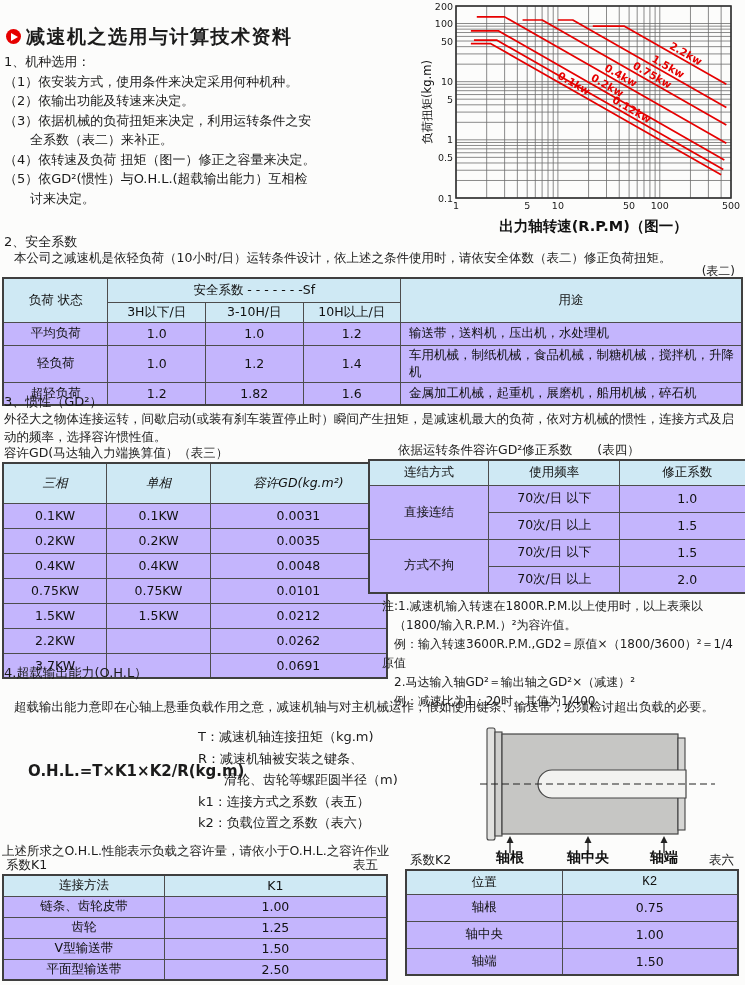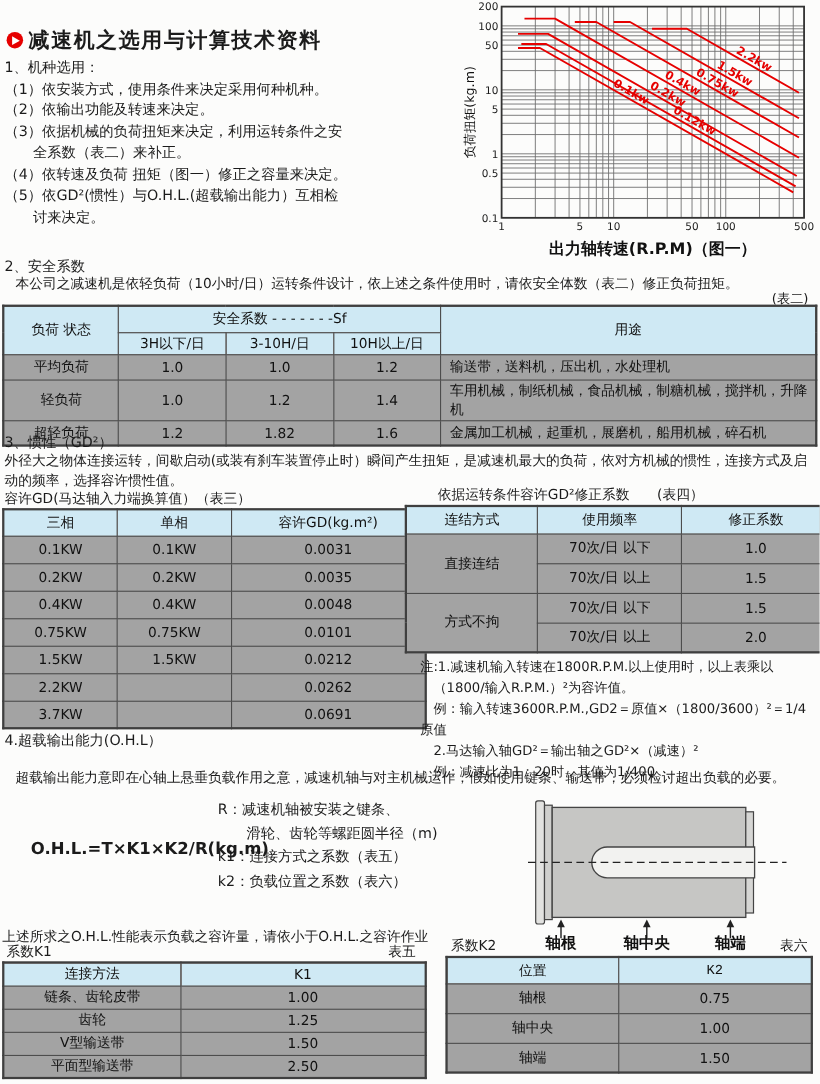--- a/index.html
+++ b/index.html
@@ -16,36 +16,36 @@
   .play-icon::after{content:"";position:absolute;left:5px;top:3.5px;border-left:7px solid #fff;border-top:4px solid transparent;border-bottom:4px solid transparent;}
   
   #sec1{left:4px;top:52px;width:420px;font-size:13px;line-height:19.5px;}
   
   #chart{left:420px;top:0px;width:325px;height:238px;}
   
   #sec2h{left:4px;top:233px;font-size:13px;}
   #sec2intro{left:14px;top:250px;width:726px;font-size:12.5px;}
   #t2label{left:655px;top:263px;width:80px;font-size:12px;text-align:right;}
   
-  table{border-collapse:collapse;background:#a3a3a3;table-layout:fixed;}
+  table{border-collapse:collapse;background:#c4b5fd;table-layout:fixed;}
   .tbl{border:2px solid #3f3f3f;}
   .tbl th,.tbl td{border:1px solid #4d4d4d;font-weight:normal;font-size:12.5px;padding:1px 4px;text-align:center;color:#111;overflow:hidden;}
   .th-blue{background:#cfe9f4;}
   .ta-left{text-align:left !important;padding-left:8px !important;}
   #table2{left:2px;top:277px;width:741px;}
   #table2 thead tr.h1{height:24px;}
   #table2 thead tr.h2{height:20px;}
   #table2 tbody tr{height:23px;}
   
   #sec3h{left:4px;top:393px;font-size:13px;}
   #sec3para{left:4px;top:410px;width:740px;font-size:12.5px;line-height:18px;}
   #t3cap{left:4px;top:445px;font-size:12.5px;}
   #t4cap{left:398px;top:442px;font-size:12.5px;}
   #table3{left:2px;top:462px;width:386px;}
-  #table3 thead tr{height:24px;}
+  #table3 thead tr{height:40px;font-style:italic;}
   #table3 tbody tr{height:25px;}
   #table4{left:368px;top:459px;width:388px;}
   #table4 thead tr{height:25px;}
   #table4 tbody tr{height:27px;}
   #notes{left:382px;top:597px;width:362px;font-size:12px;line-height:19px;}
   
   #sec4h{left:4px;top:664px;font-size:13px;}
   #sec4para{left:14px;top:699px;width:730px;font-size:12.5px;}
   #formula{left:28px;top:762px;font-size:15px;font-weight:bold;}
   #defs{left:198px;top:726px;width:258px;font-size:13px;line-height:21.5px;}
@@ -315,20 +315,21 @@
     <div>　（1800/输入R.P.M.）²为容许值。</div>
     <div>　例：输入转速3600R.P.M.,GD2＝原值×（1800/3600）²＝1/4原值</div>
     <div>　2.马达输入轴GD²＝输出轴之GD²×（减速）²</div>
     <div>　例：减速比为1：20时，其值为1/400</div>
   </div>
 
 <div id="sec4h" class="abs">4.超载输出能力(O.H.L）</div>
 <div id="sec4para" class="abs">超载输出能力意即在心轴上悬垂负载作用之意，减速机轴与对主机械运作，假如使用键条、输送带，必须检讨超出负载的必要。</div>
 <div id="formula" class="abs">O.H.L.=T×K1×K2/R(kg.m)</div>
 <div id="defs" class="abs">
+  <div class="prewrap">T：减速机轴连接扭矩（kg.m)</div>
   <div class="prewrap">R：减速机轴被安装之键条、
 　　滑轮、齿轮等螺距圆半径（m)</div>
   <div class="prewrap">k1：连接方式之系数（表五）</div>
   <div class="prewrap">k2：负载位置之系数（表六）</div>
 </div>
 
 <svg id="shaft" class="abs" viewBox="0 0 240 142" width="240" height="142">
   <rect x="9" y="6" width="8" height="112" rx="2" fill="#e2e2e0" stroke="#444" stroke-width="1.1"></rect>
   <rect x="17" y="10" width="7" height="104" fill="#cfcfcd" stroke="#444" stroke-width="1.1"></rect>
   <rect x="24" y="12" width="176" height="100" fill="#c6c6c4" stroke="#444" stroke-width="1.2"></rect>

